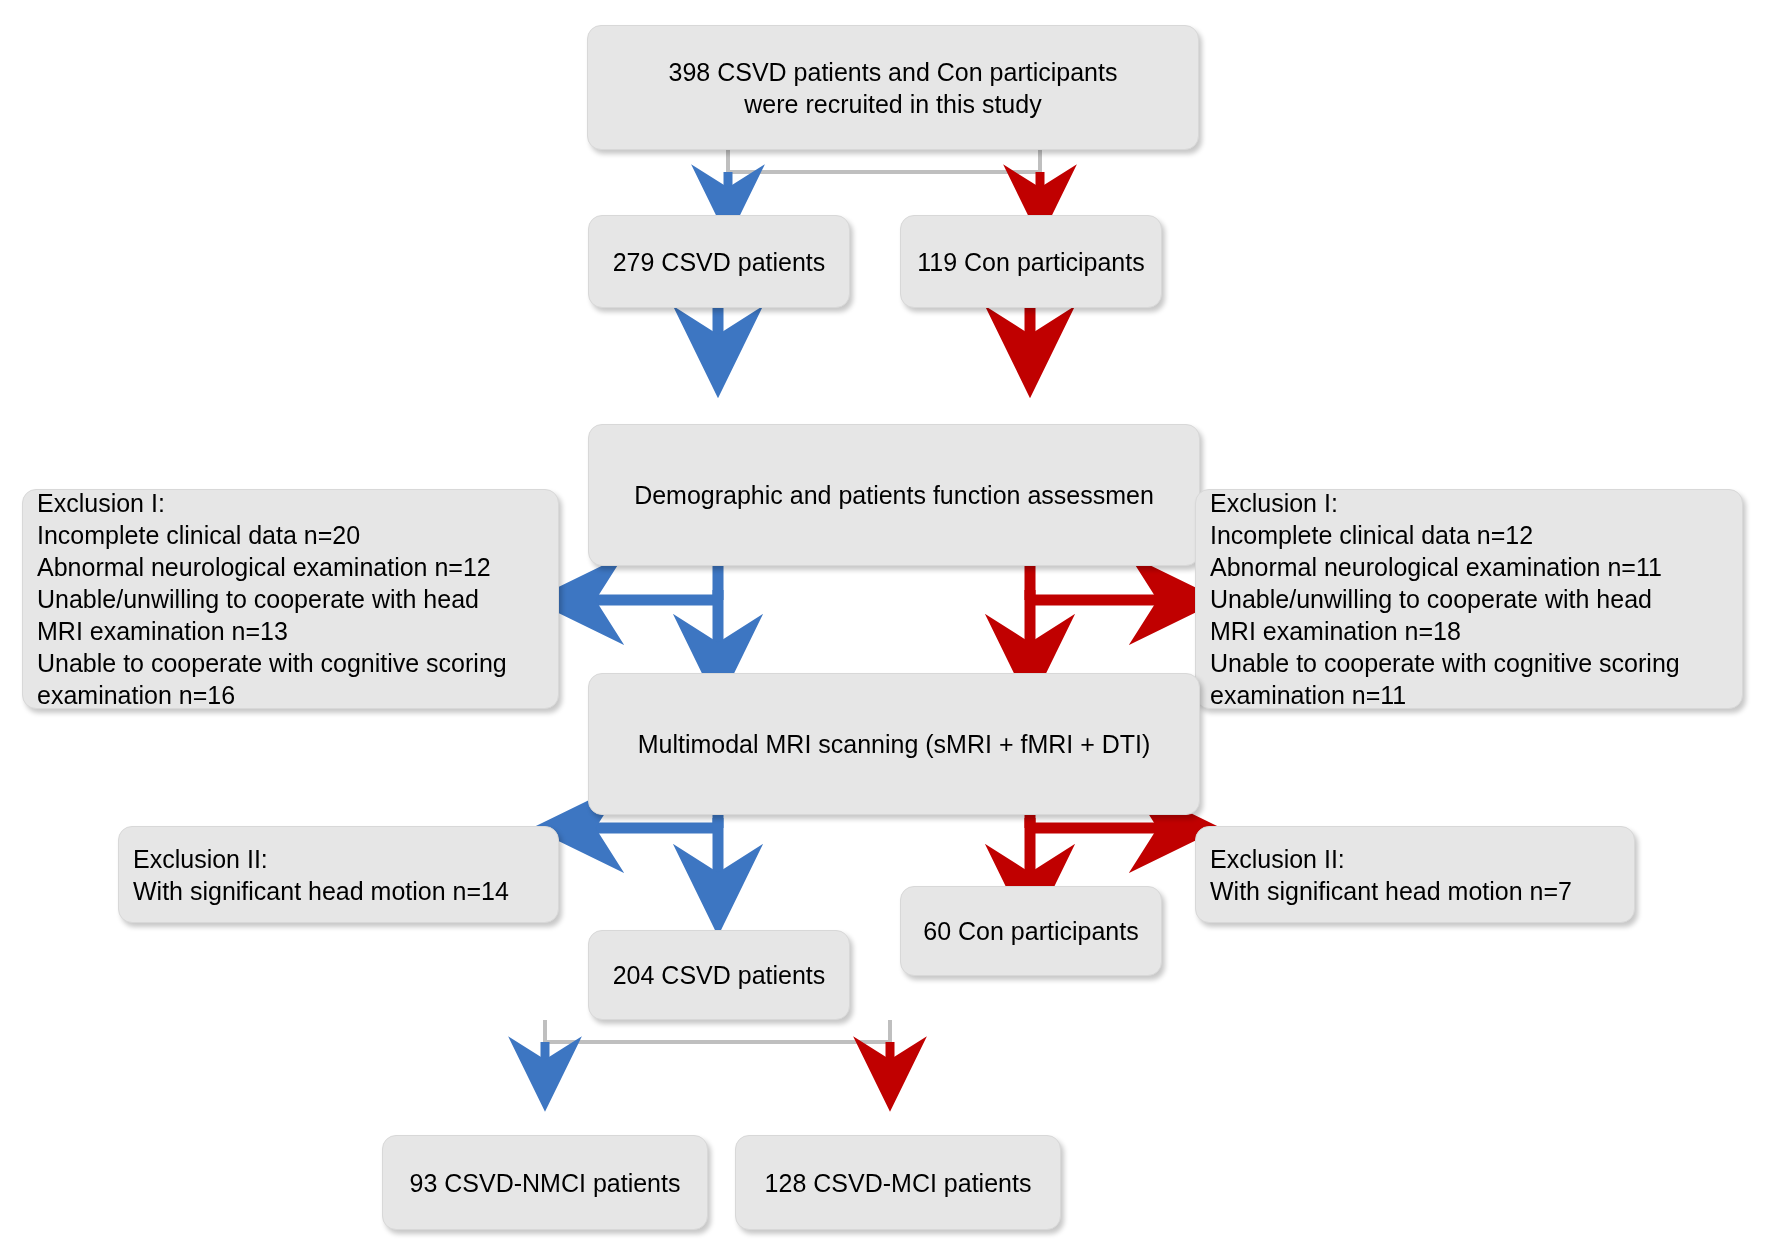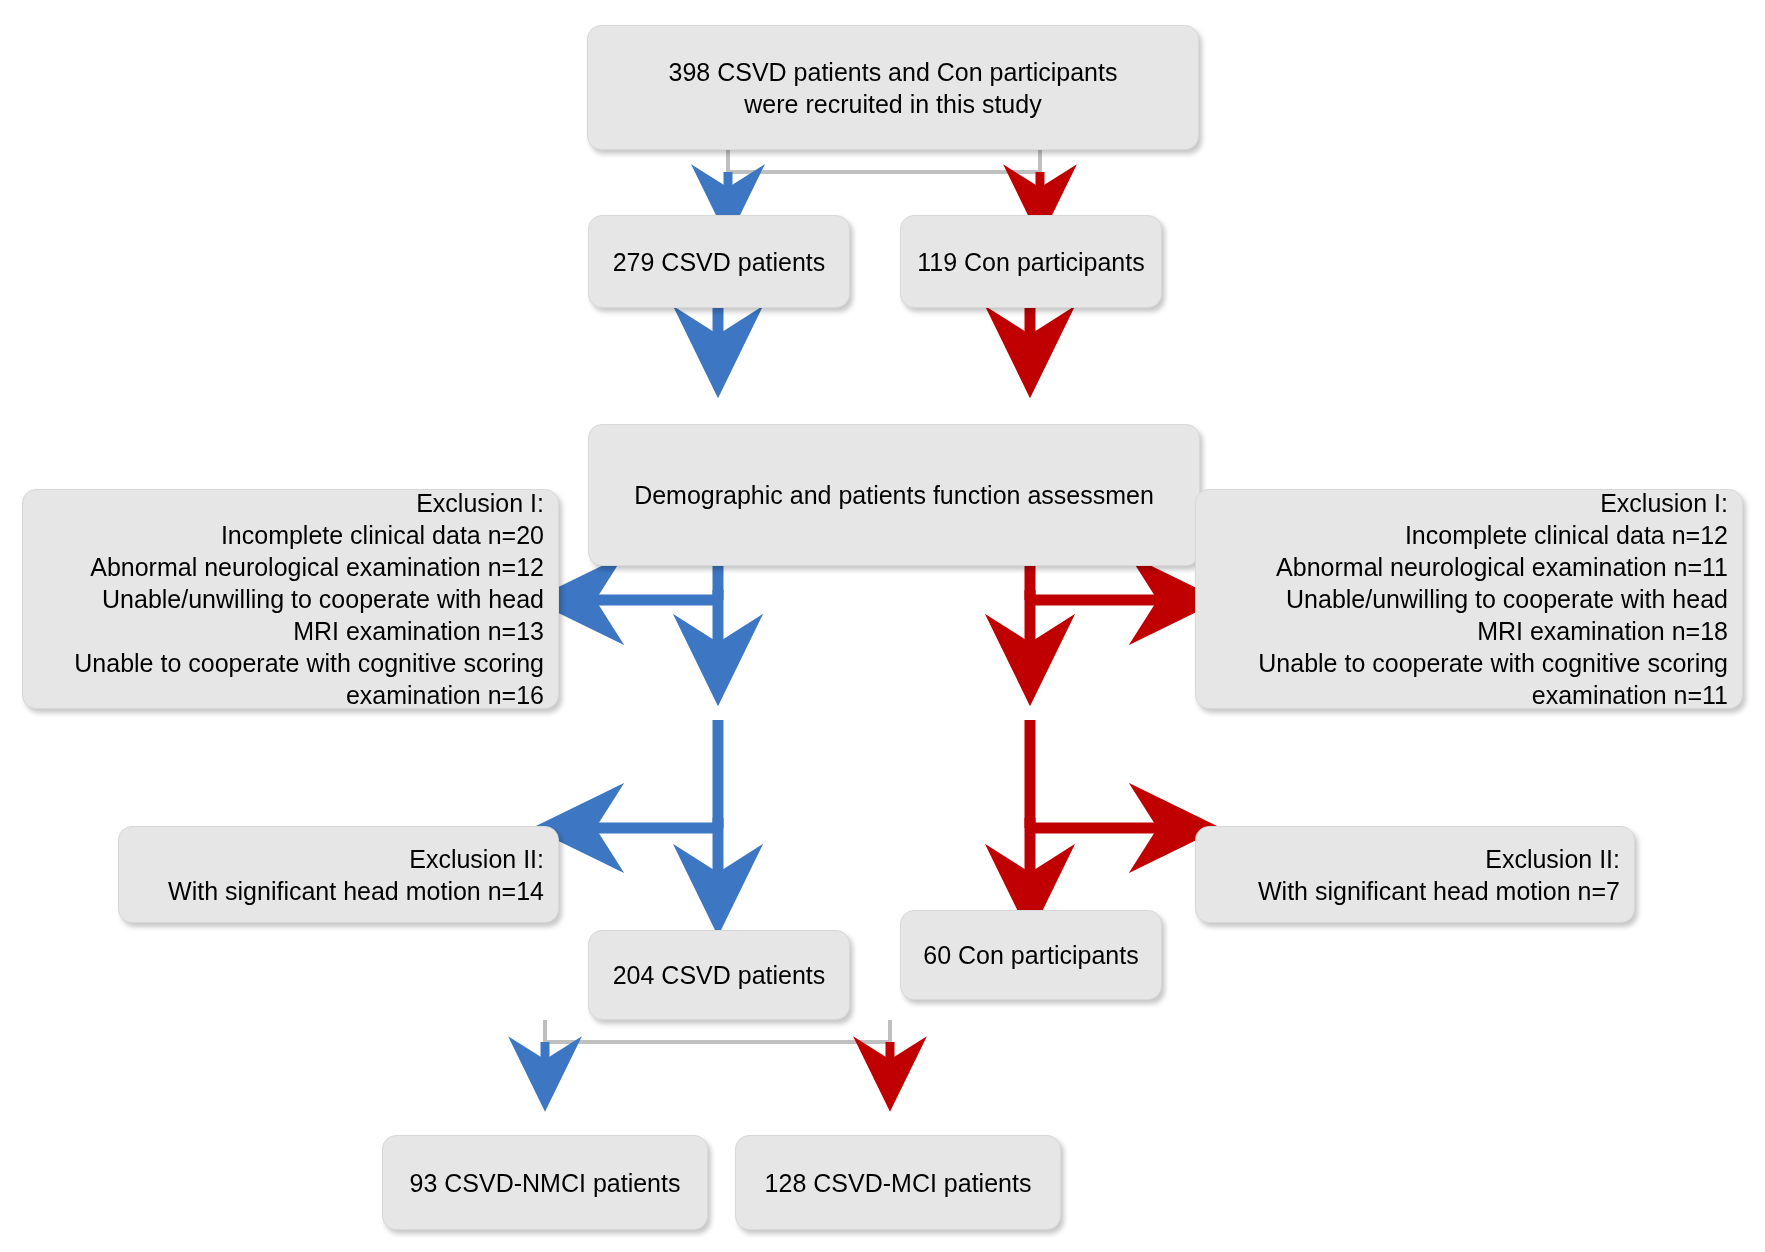--- a/index.html
+++ b/index.html
@@ -30,21 +30,21 @@
     overflow: hidden;
   }
   .node .txt {
     width: 100%;
     padding: 0 14px;
     font-size: 25px;
     line-height: 1.28;
     white-space: pre-line;
   }
   .node.center .txt { text-align: center; }
-  .node.left   .txt { text-align: right; }
+  .node.left   .txt { text-align: left; }
 
   svg.wires {
     position: absolute;
     left: 0;
     top: 0;
     width: 1765px;
     height: 1252px;
     pointer-events: none;
   }
 </style>
@@ -160,36 +160,39 @@
   <div class="node left" style="left:1195px; top:489px; width:548px; height:220px;">
     <span class="txt">Exclusion I:
 Incomplete clinical data n=12
 Abnormal neurological examination n=11
 Unable/unwilling to cooperate with head
 MRI  examination n=18
 Unable to cooperate with cognitive scoring
 examination n=11</span>
   </div>
 
+  <div class="node center" style="left:588px; top:673px; width:612px; height:142px;">
+    <span class="txt">Multimodal MRI scanning (sMRI + fMRI + DTI)</span>
+  </div>
 
   <div class="node left" style="left:118px; top:826px; width:441px; height:97px;">
     <span class="txt">Exclusion II:
 With significant head motion n=14</span>
   </div>
 
   <div class="node left" style="left:1195px; top:826px; width:440px; height:97px;">
     <span class="txt">Exclusion II:
 With significant head motion n=7</span>
   </div>
 
   <div class="node center" style="left:588px; top:930px; width:262px; height:90px;">
     <span class="txt">204 CSVD patients</span>
   </div>
 
-  <div class="node center" style="left:900px; top:910px; width:262px; height:90px;">
+  <div class="node center" style="left:900px; top:886px; width:262px; height:90px;">
     <span class="txt">60 Con participants</span>
   </div>
 
   <div class="node center" style="left:382px; top:1135px; width:326px; height:95px;">
     <span class="txt">93 CSVD-NMCI patients</span>
   </div>
 
   <div class="node center" style="left:735px; top:1135px; width:326px; height:95px;">
     <span class="txt">128 CSVD-MCI patients</span>
   </div>

